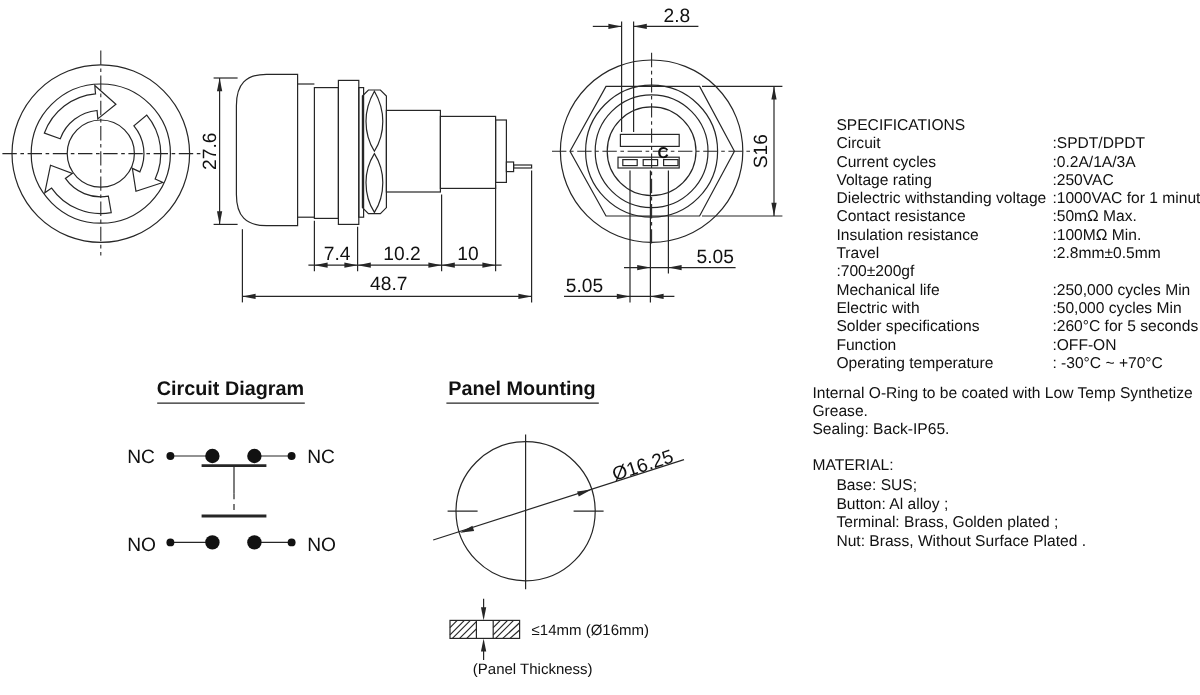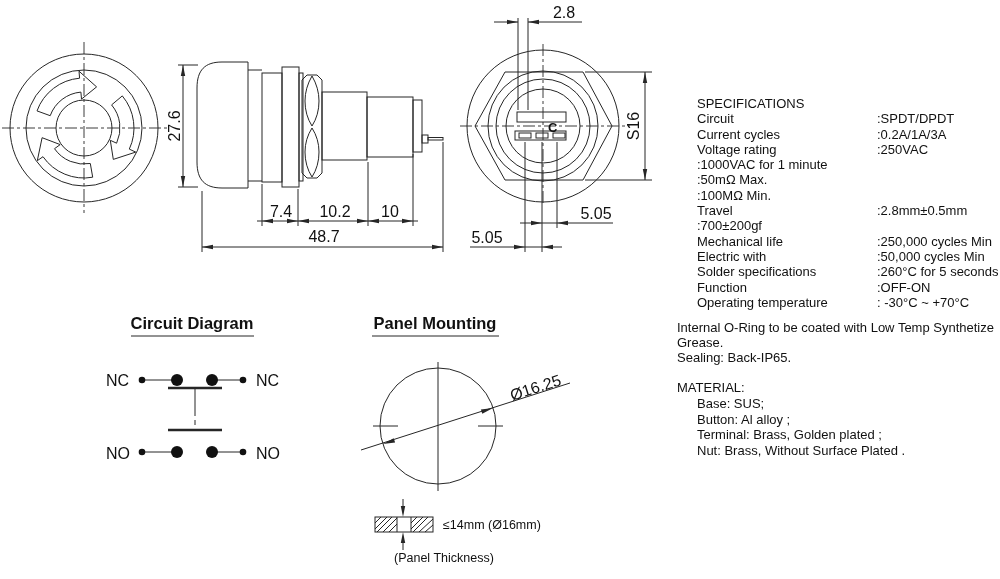--- a/index.html
+++ b/index.html
@@ -229,26 +229,29 @@
       </div>
   <div class="row">
         <span class="lbl">Current cycles</span>
         <span class="val">:0.2A/1A/3A</span>
       </div>
   <div class="row">
         <span class="lbl">Voltage rating</span>
         <span class="val">:250VAC</span>
       </div>
   <div class="row">
+        <span class="lbl">Dielectric withstanding voltage</span>
         <span class="val">:1000VAC for 1 minute</span>
       </div>
   <div class="row">
+        <span class="lbl">Contact resistance</span>
         <span class="val">:50mΩ  Max.</span>
       </div>
   <div class="row">
+        <span class="lbl">Insulation resistance</span>
         <span class="val">:100MΩ  Min.</span>
       </div>
   <div class="row">
         <span class="lbl">Travel</span>
         <span class="val">:2.8mm±0.5mm</span>
       </div>
   <div class="row">
         <span class="val">:700±200gf</span>
       </div>
   <div class="row">

